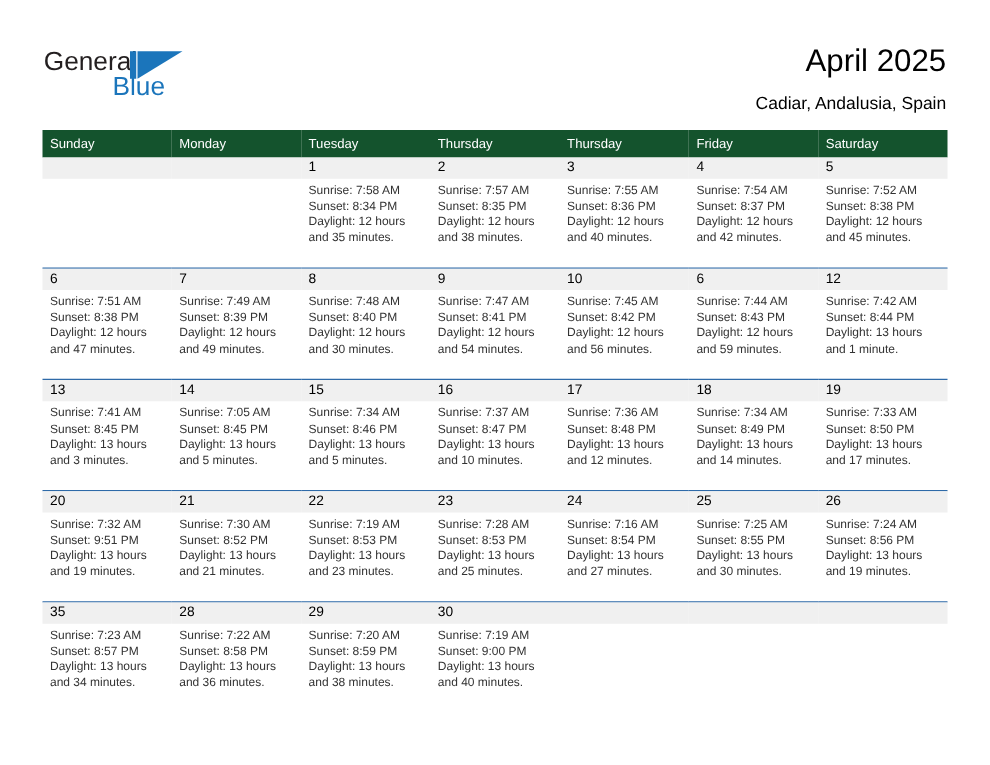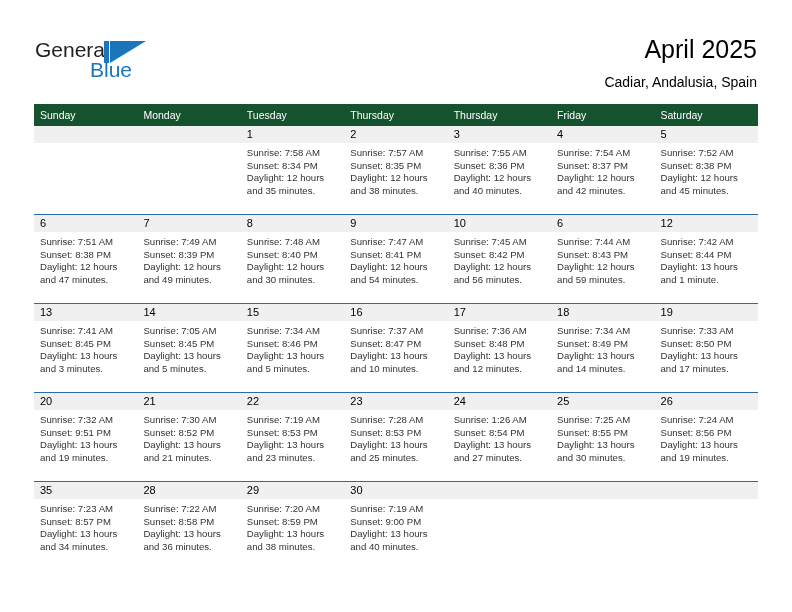--- a/index.html
+++ b/index.html
@@ -461,21 +461,21 @@
                 <div>Sunset: 8:53 PM</div>
                 <div>Daylight: 13 hours</div>
                 <div>and 25 minutes.</div>
               </div>
             </div>
           </td>
           <td>
             <div class="cell">
               <div class="daynum-band">24</div>
               <div class="cell-body">
-                <div>Sunrise: 1:26 AM</div>
+                <div>Sunrise: 7:16 AM</div>
                 <div>Sunset: 8:54 PM</div>
                 <div>Daylight: 13 hours</div>
                 <div>and 27 minutes.</div>
               </div>
             </div>
           </td>
           <td>
             <div class="cell">
               <div class="daynum-band">25</div>
               <div class="cell-body">

